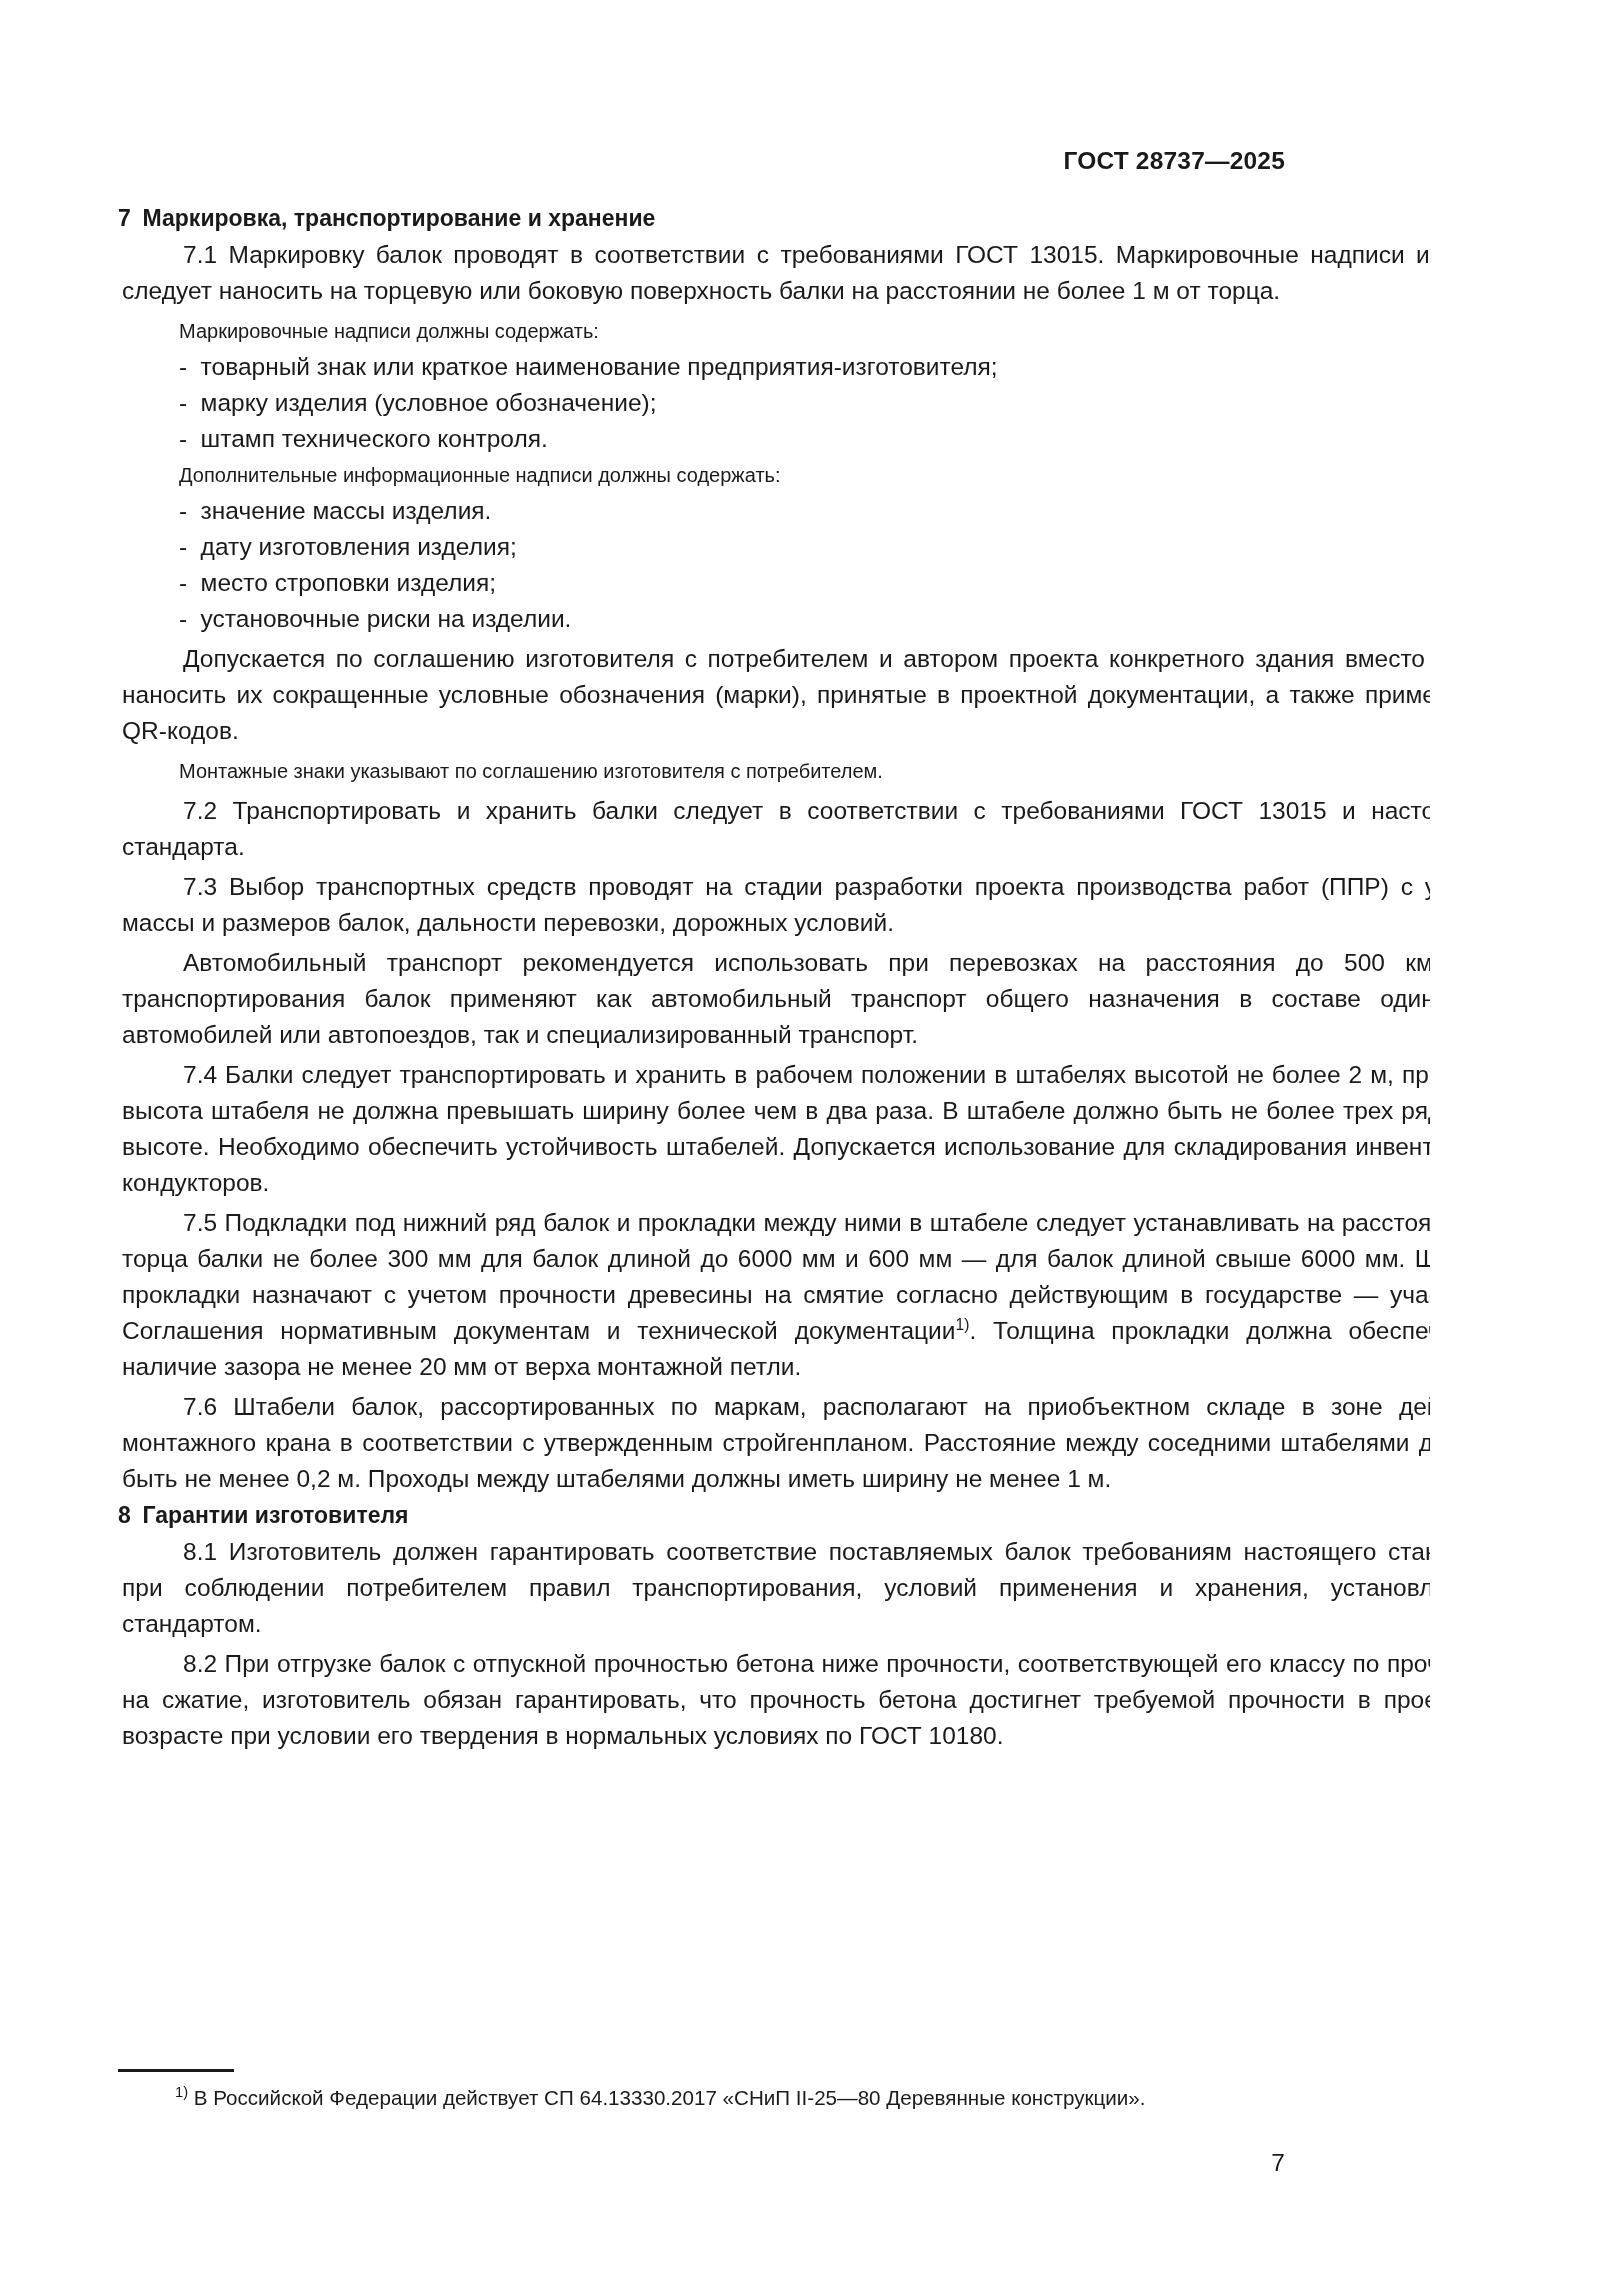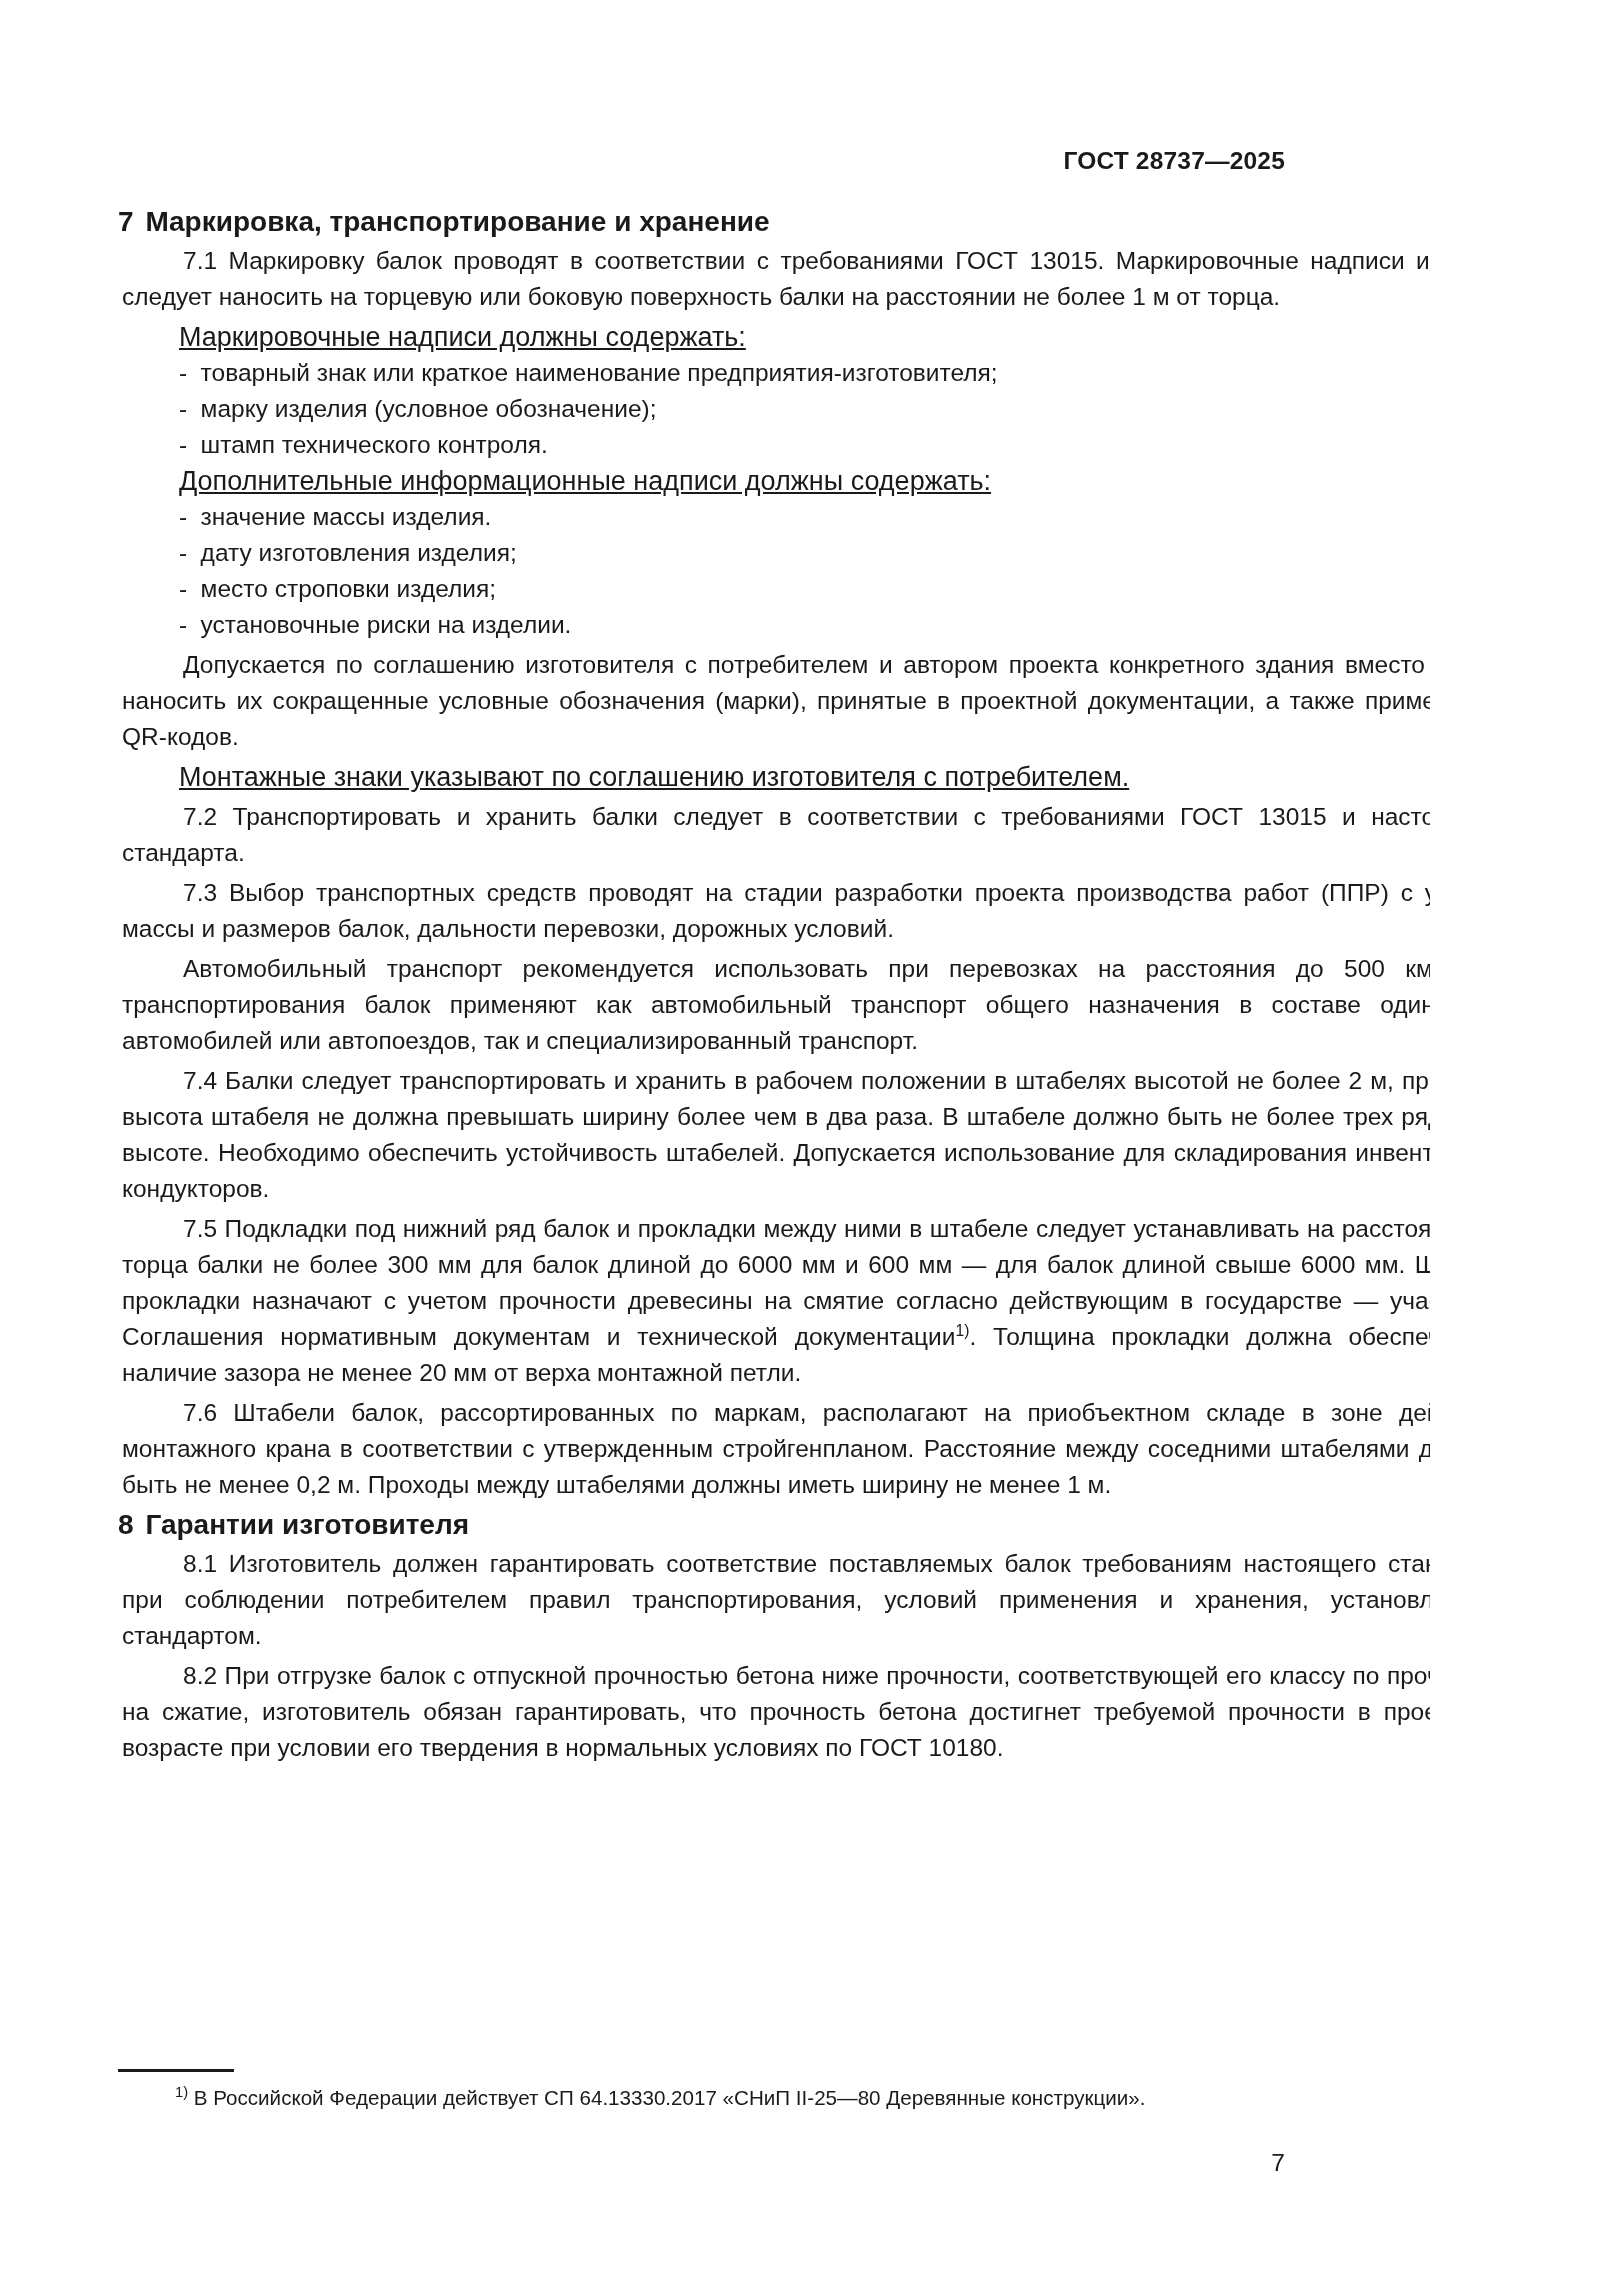--- a/index.html
+++ b/index.html
@@ -31,21 +31,21 @@
 
   
   .content {
     position: absolute;
     left: 118px;
     top: 204px;
     width: 1390px;
   }
 
   h2.section-heading {
-    font-size: 28px;
+    font-size: 23px;
     font-weight: bold;
     margin: 0;
     padding: 0;
     line-height: 1.25;
   }
   h2.section-heading .num {
     margin-right: 11.8px;
   }
   .heading-7 { padding-left: 61px; margin-bottom: 33px; }
   .heading-8 { padding-left: 61px; margin-top: 74px; margin-bottom: 37px; }
@@ -69,27 +69,26 @@
     text-indent: 0;
     padding-left: 61px;
     text-align: left;
   }
   p.dash .mark {
     display: inline-block;
     width: 21.6px;
   }
 
   p.lead {
-    font-size: 27px;
+    font-size: 20px;
     line-height: 36px;
     margin: 0;
     padding: 0;
     text-indent: 61px;
     text-align: left;
-    text-decoration: underline;
   }
 
   sup.fn {
     font-size: 15.7px;
     vertical-align: super;
     line-height: 0;
   }
 
   
   .footnote-area {

